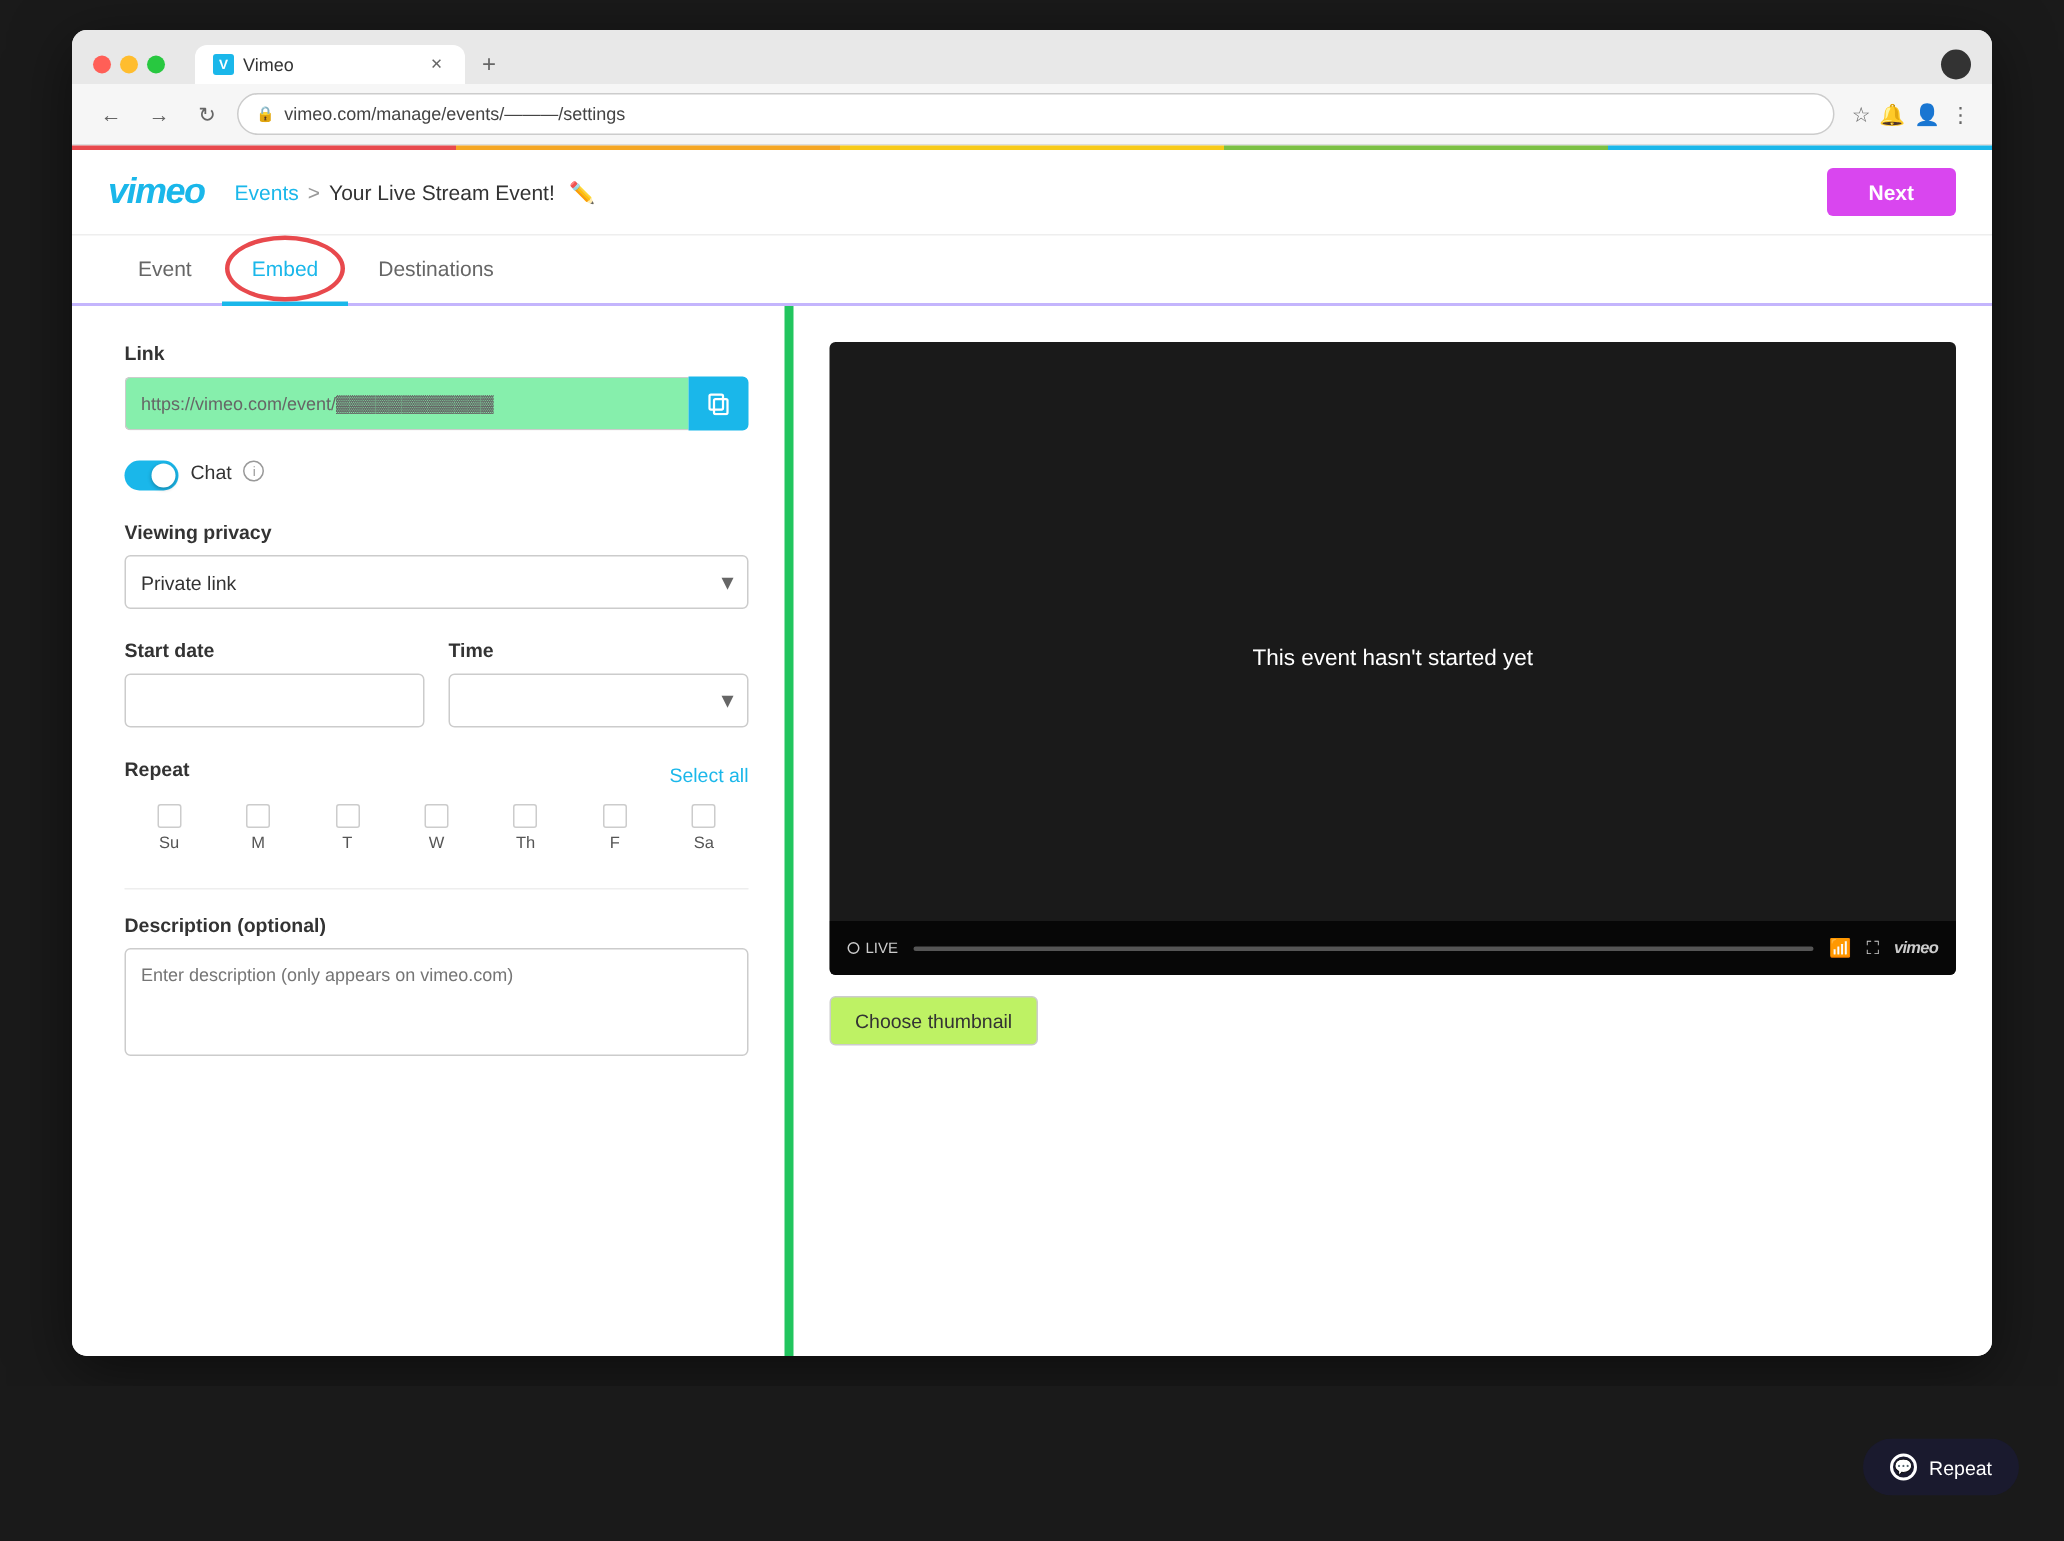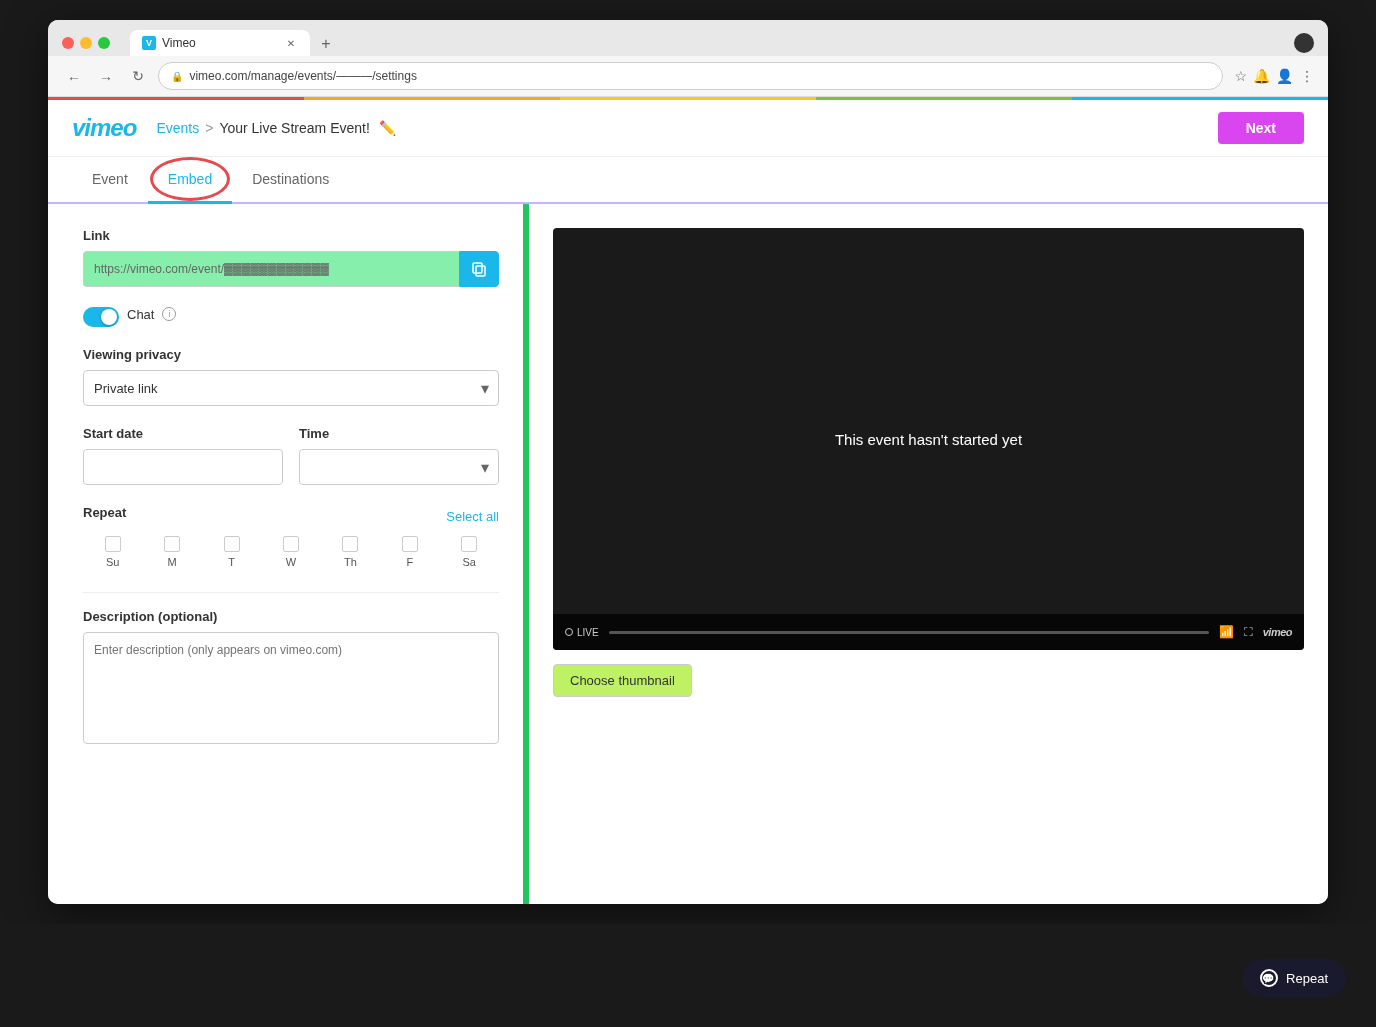--- a/index.html
+++ b/index.html
@@ -371,21 +371,21 @@
       background: #fff;
       cursor: pointer;
     }
     .day-label { font-size: 11px; color: #555; }
 
     .divider { border: none; border-top: 1px solid #eee; margin: 16px 0; }
 
     .description-section {}
     .textarea-field {
       width: 100%;
-      height: 112px;
+      height: 72px;
       border: 1px solid #ccc;
       border-radius: 4px;
       padding: 10px;
       font-size: 12px;
       color: #999;
       resize: none;
       font-family: inherit;
     }
 
     

